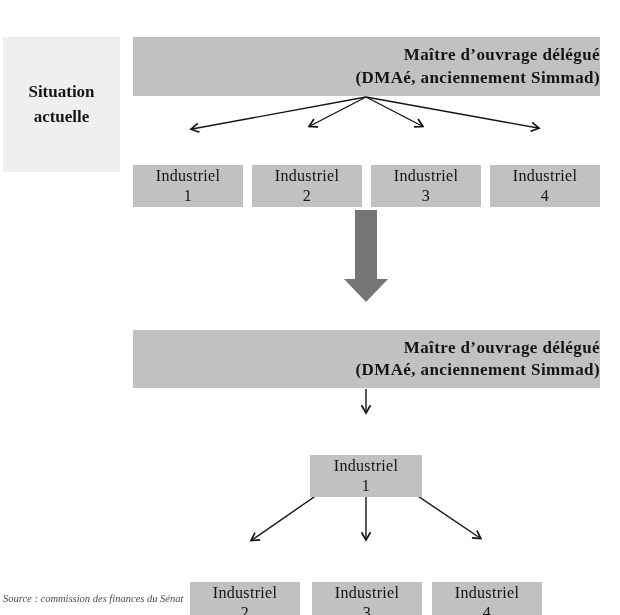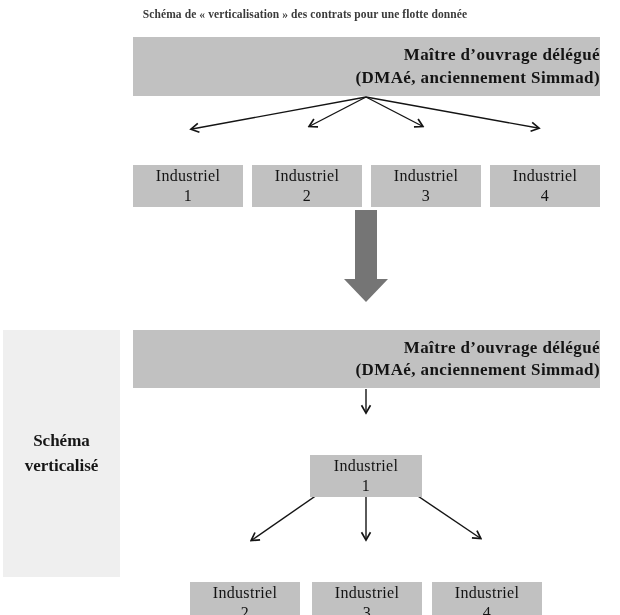--- a/index.html
+++ b/index.html
@@ -95,21 +95,20 @@
     font-style: italic;
     font-size: 10.5px;
     color: #4b4b4b;
   }
 </style>
 </head>
 <body>
 
 <div class="page">
 
-  <div class="fig-title">Schéma de « verticalisation » des contrats pour une flotte donnée</div>
 
   <svg class="overlay" width="620" height="615" viewBox="0 0 620 615" xmlns="http://www.w3.org/2000/svg">
     <defs>
       <marker id="ah" viewBox="0 0 10 10" refX="7.5" refY="5" markerWidth="8" markerHeight="8" orient="auto">
         <path d="M1.5,1 L8.5,5 L1.5,9" fill="none" stroke="#141414" stroke-width="1.5"></path>
       </marker>
     </defs>
     <g stroke="#141414" stroke-width="1.4">
       <line x1="366" y1="97" x2="192" y2="129" marker-end="url(#ah)"></line>
       <line x1="366" y1="97" x2="310" y2="126" marker-end="url(#ah)"></line>
@@ -118,20 +117,21 @@
     </g>
     <polygon points="355,210 377,210 377,279 388,279 366,302 344,279 355,279" fill="#757575"></polygon>
     <g stroke="#141414" stroke-width="1.4">
       <line x1="366" y1="389" x2="366" y2="412" marker-end="url(#ah)"></line>
       <line x1="366" y1="461" x2="252" y2="540" marker-end="url(#ah)"></line>
       <line x1="366" y1="461" x2="366" y2="539" marker-end="url(#ah)"></line>
       <line x1="366" y1="461" x2="480" y2="538" marker-end="url(#ah)"></line>
     </g>
   </svg>
 
+  <div class="section-label" id="label-top">Situation actuelle</div>
 
   <div class="master-box" id="master-top">
     <span>Maître d’ouvrage délégué</span>
     <span>(DMAé, anciennement Simmad)</span>
   </div>
 
   <div class="ind-box row-top" id="ind-t1">
     <span>Industriel</span>
     <span>1</span>
   </div>
@@ -141,21 +141,20 @@
   </div>
   <div class="ind-box row-top" id="ind-t3">
     <span>Industriel</span>
     <span>3</span>
   </div>
   <div class="ind-box row-top" id="ind-t4">
     <span>Industriel</span>
     <span>4</span>
   </div>
 
-  <div class="section-label" id="label-bottom">Schéma verticalisé</div>
 
   <div class="master-box" id="master-bottom">
     <span>Maître d’ouvrage délégué</span>
     <span>(DMAé, anciennement Simmad)</span>
   </div>
 
   <div class="ind-box" id="ind-prime">
     <span>Industriel</span>
     <span>1</span>
   </div>
@@ -166,14 +165,15 @@
   </div>
   <div class="ind-box row-bottom" id="ind-b3">
     <span>Industriel</span>
     <span>3</span>
   </div>
   <div class="ind-box row-bottom" id="ind-b4">
     <span>Industriel</span>
     <span>4</span>
   </div>
 
+  <div class="source-caption">Source : commission des finances du Sénat</div>
 
 </div>
 
 </body></html>

